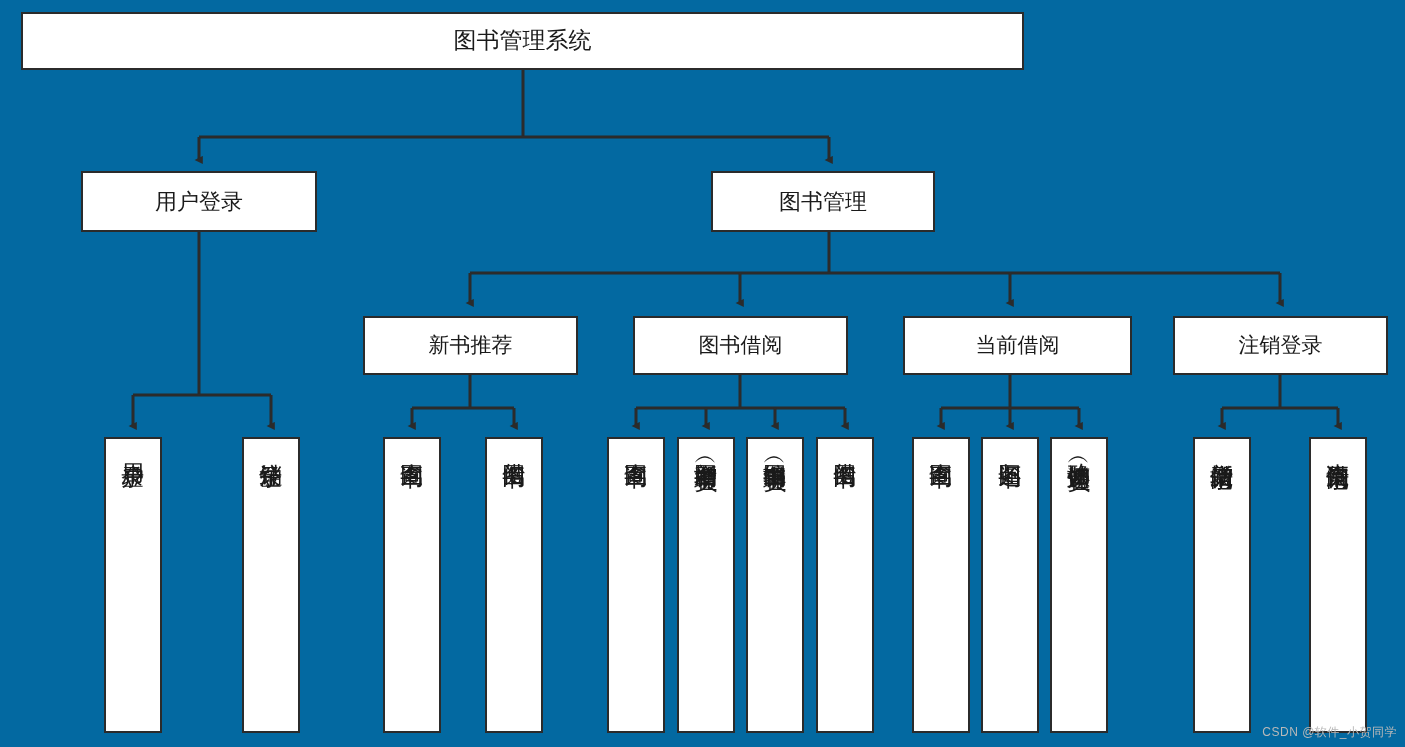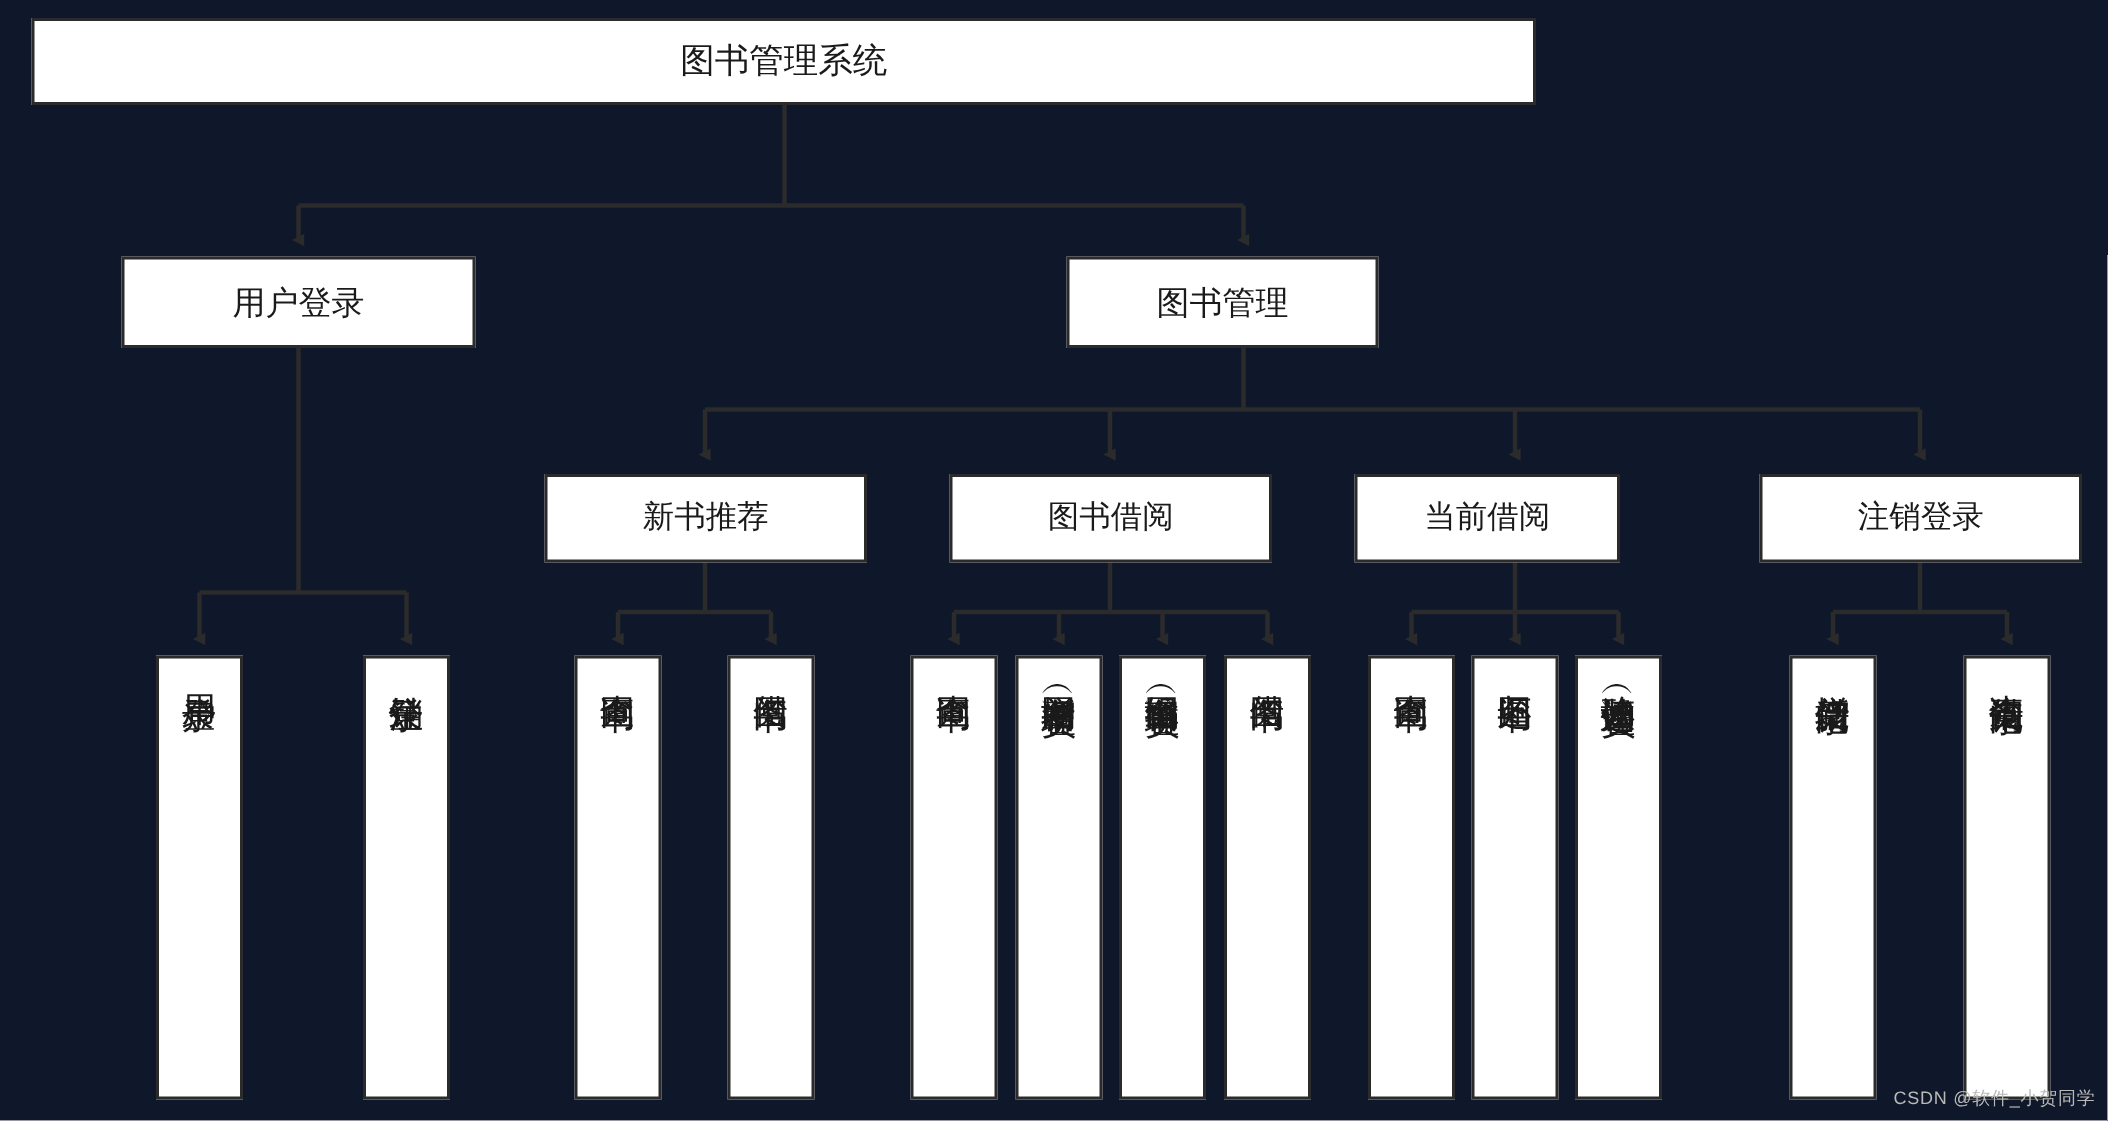--- a/index.html
+++ b/index.html
@@ -8,21 +8,21 @@
     padding: 0;
     background: #ffffff;
   }
   body {
     font-family: "Liberation Sans", "DejaVu Sans", sans-serif;
   }
   #diagram-canvas {
     position: relative;
     width: 1405px;
     height: 747px;
-    background: #0f172a;
+    background: #0369a1;
     overflow: hidden;
   }
   #edge-layer {
     position: absolute;
     left: 0;
     top: 0;
     width: 1405px;
     height: 747px;
     pointer-events: none;
   }
@@ -123,31 +123,31 @@
     </g>
   </svg>
 
   <div class="node root" style="left:21px; top:12px; width:1003px; height:58px;">
     <span class="node-label">图书管理系统</span>
   </div>
 
   <div class="node level2" style="left:81px; top:171px; width:236px; height:61px;">
     <span class="node-label">用户登录</span>
   </div>
-  <div class="node level2" style="left:711px; top:171px; width:208px; height:61px;">
+  <div class="node level2" style="left:711px; top:171px; width:224px; height:61px;">
     <span class="node-label">图书管理</span>
   </div>
 
   <div class="node level3" style="left:633px; top:316px; width:215px; height:59px;">
     <span class="node-label">图书借阅</span>
   </div>
   <div class="node level3" style="left:363px; top:316px; width:215px; height:59px;">
     <span class="node-label">新书推荐</span>
   </div>
-  <div class="node level3" style="left:903px; top:316px; width:177px; height:59px;">
+  <div class="node level3" style="left:903px; top:316px; width:229px; height:59px;">
     <span class="node-label">当前借阅</span>
   </div>
   <div class="node level3" style="left:1173px; top:316px; width:215px; height:59px;">
     <span class="node-label">注销登录</span>
   </div>
 
   <div class="node leaf" style="left:104px; top:437px; width:58px; height:296px;">
     <span class="node-label">用户登录</span>
   </div>
   <div class="node leaf" style="left:242px; top:437px; width:58px; height:296px;">

